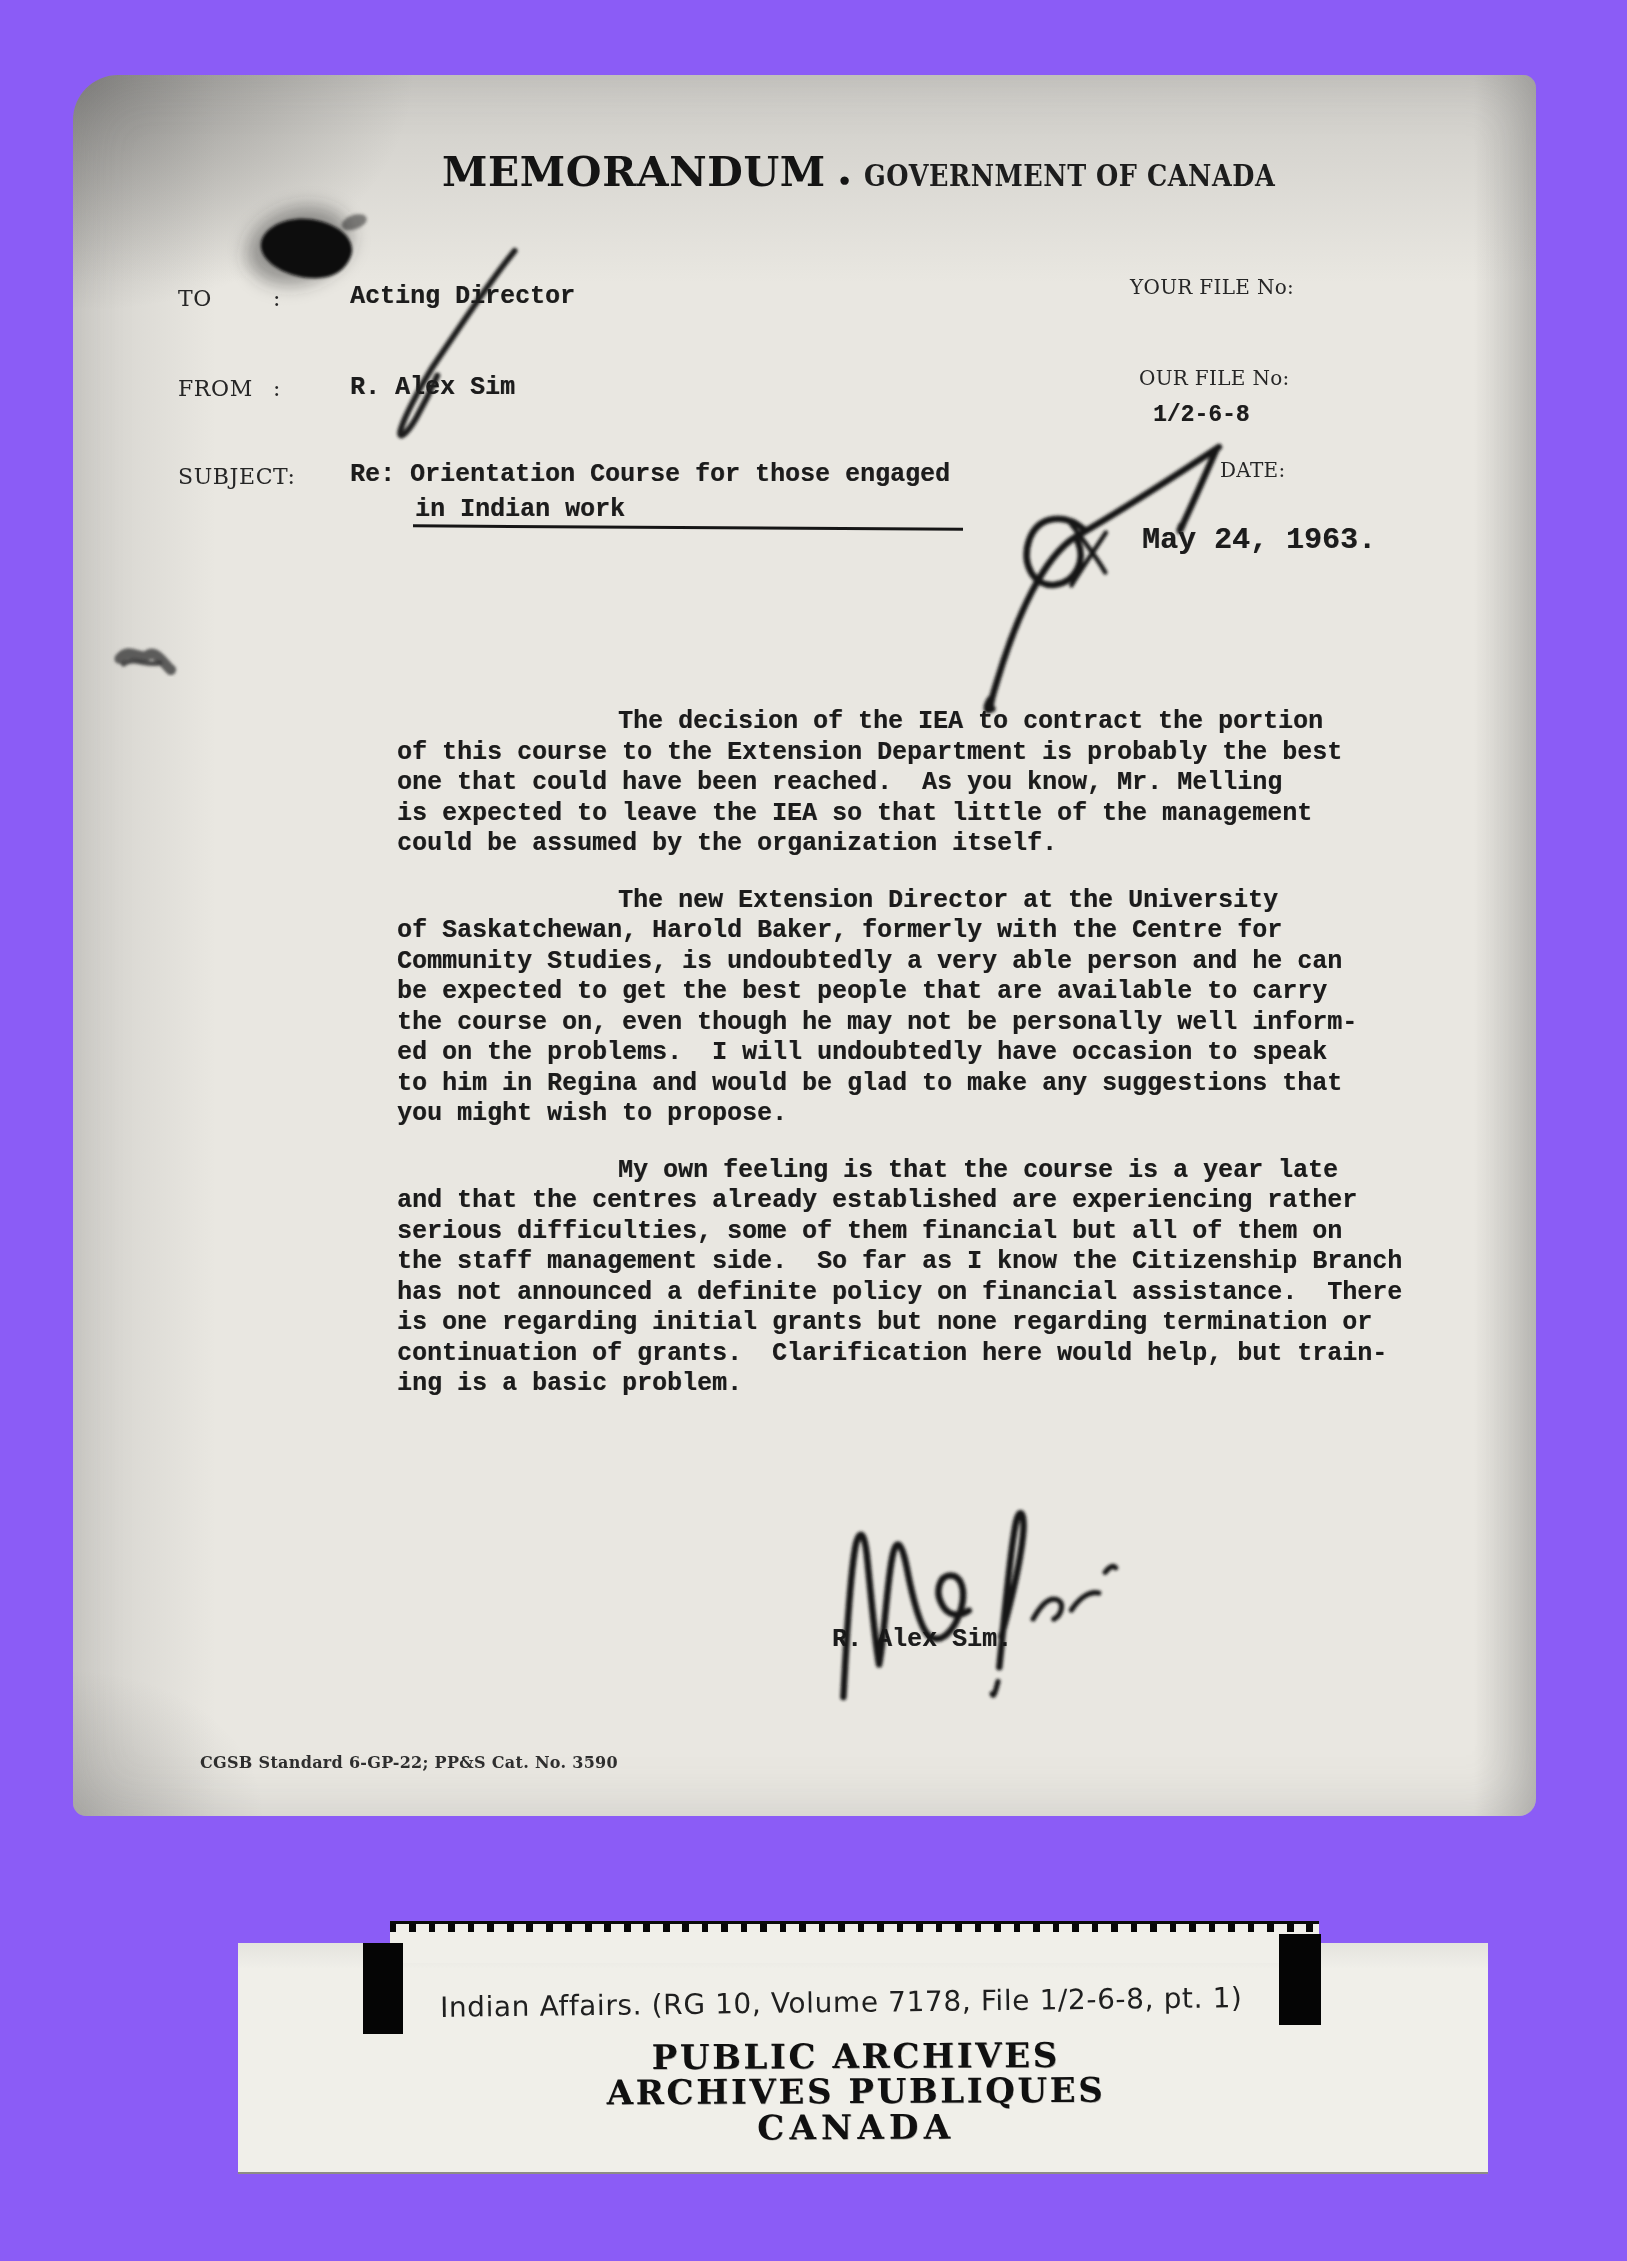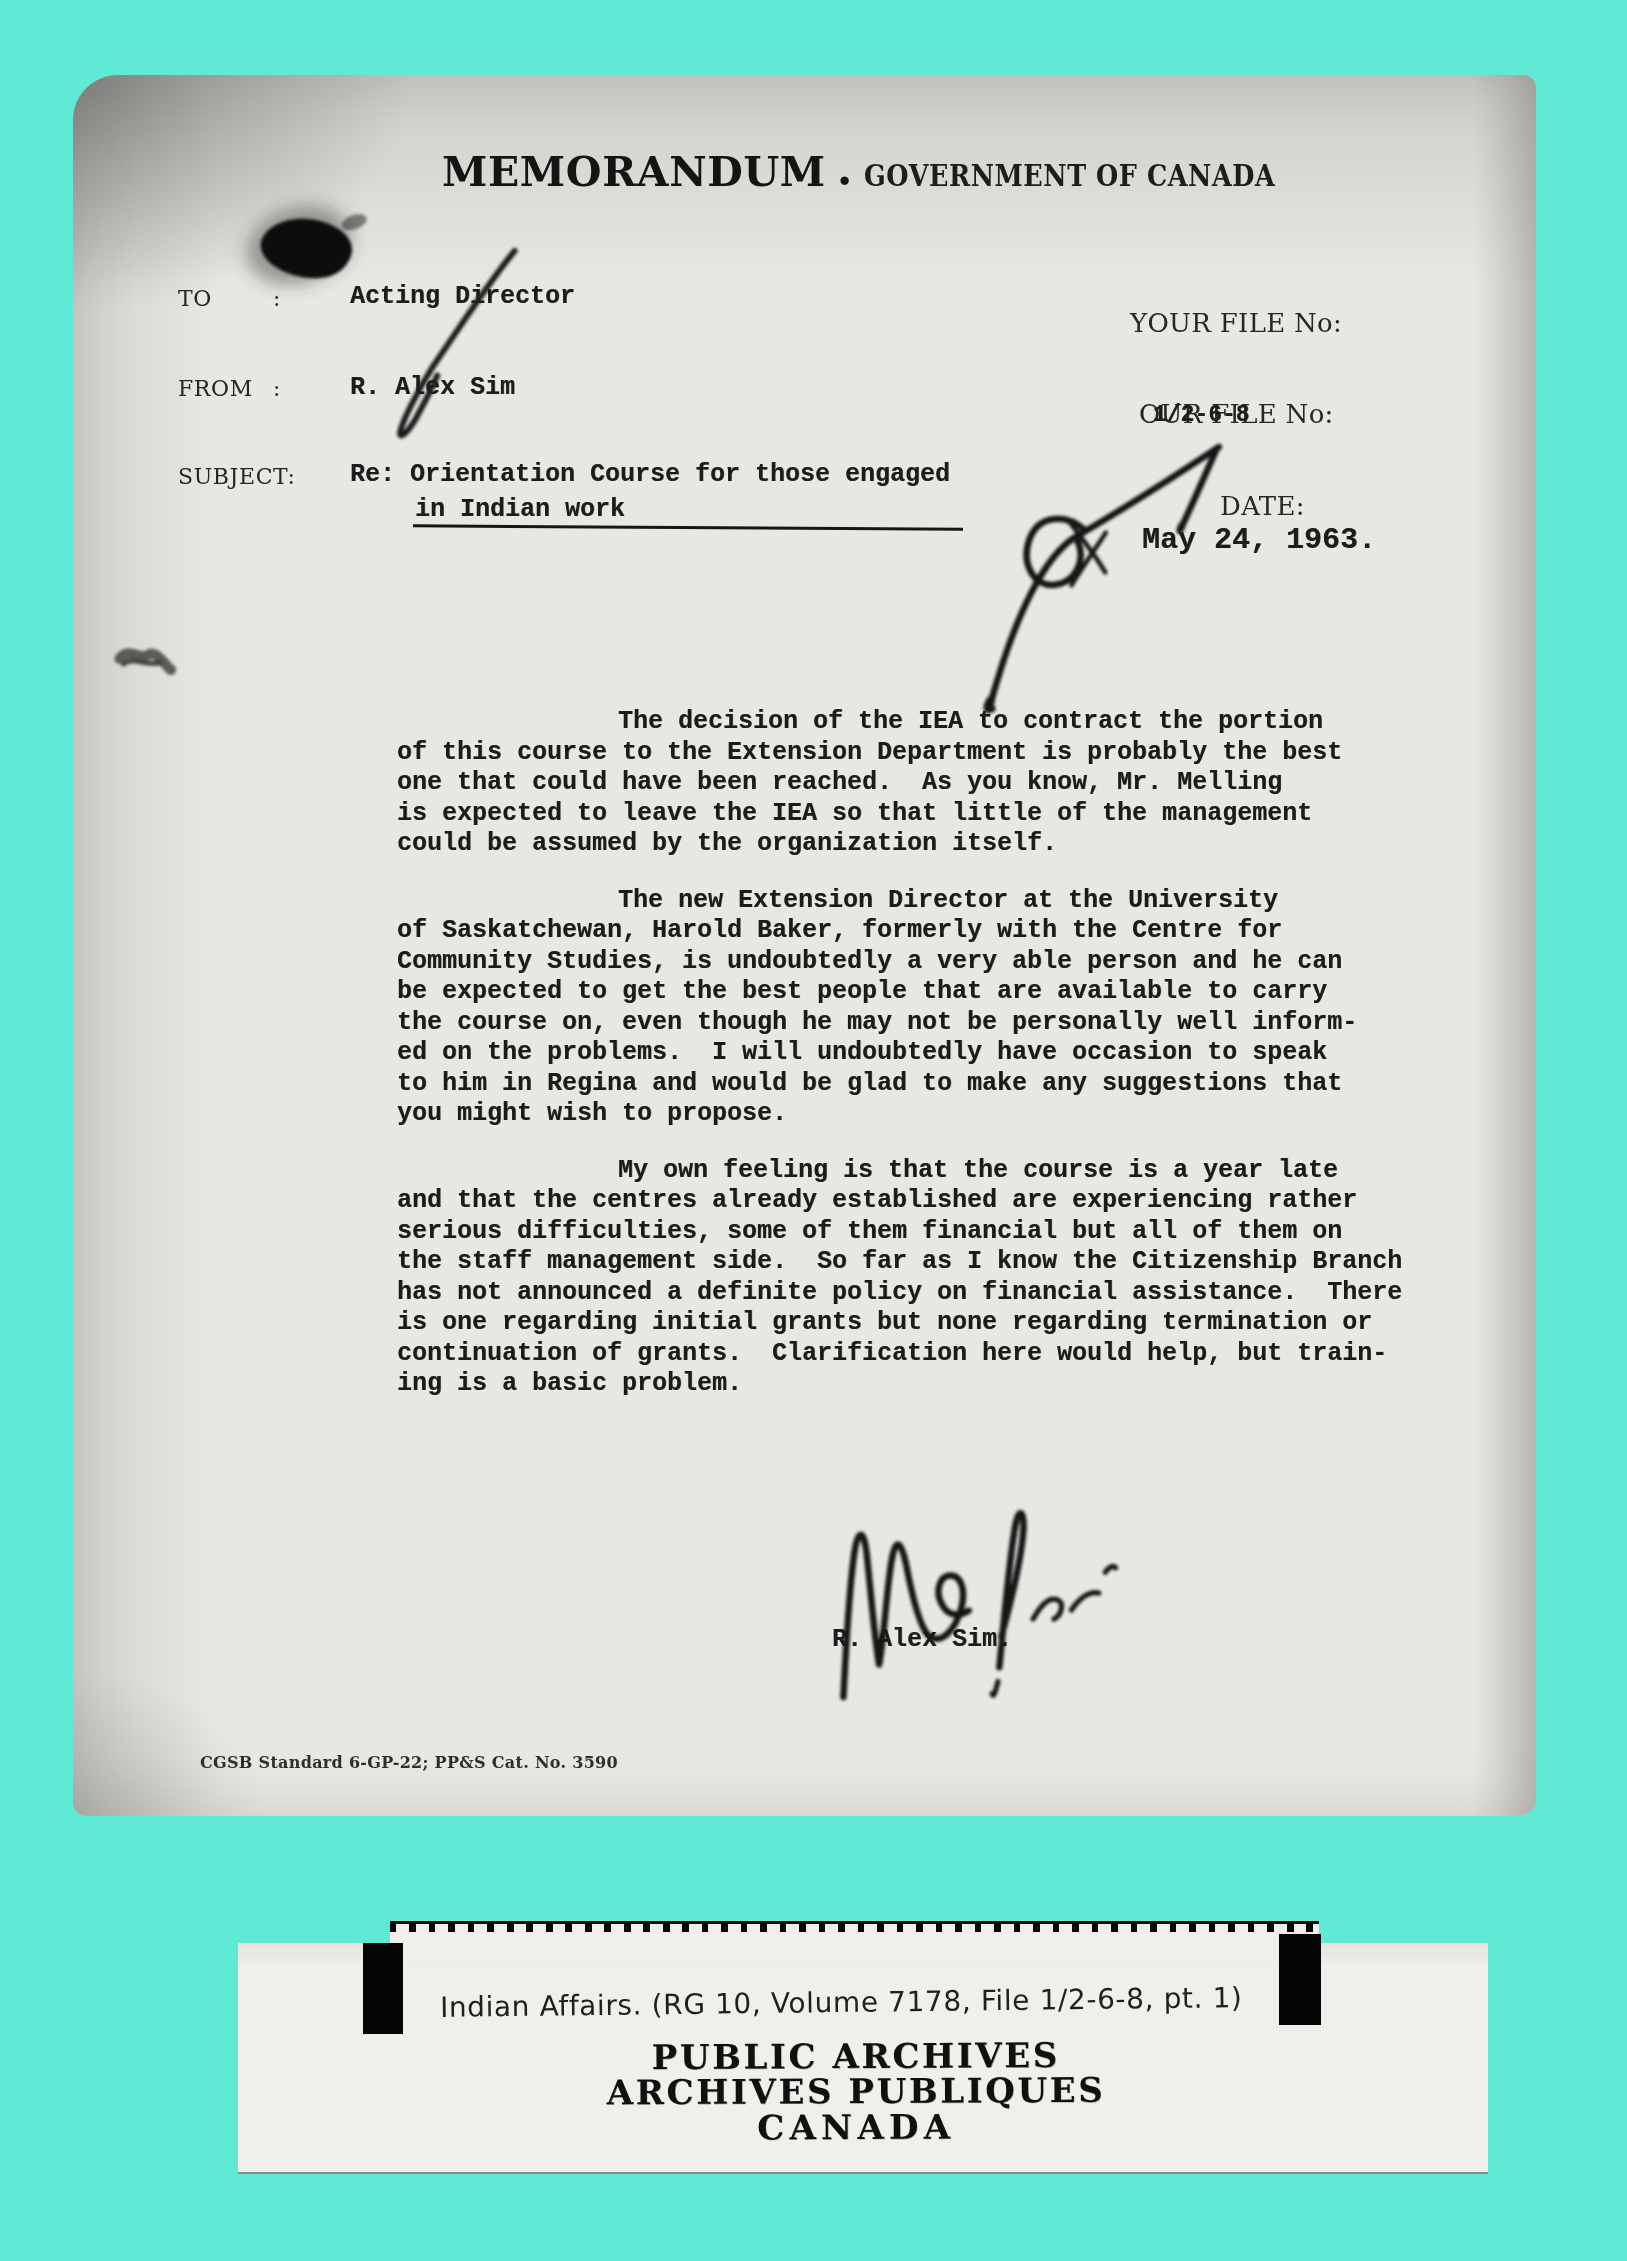--- a/index.html
+++ b/index.html
@@ -1,16 +1,16 @@
 <!DOCTYPE html>
 <html style="font-size:10.4px"><head>
 <meta charset="utf-8">
 <style>
   html,body{margin:0;padding:0;background:#000;}
-  .canvas{position:relative;width:1627px;height:2261px;background:#5eead4;overflow:hidden;
+  .canvas{position:relative;width:1627px;height:2261px;background:#8b5cf6;overflow:hidden;
           font-family:"Liberation Mono", monospace;text-decoration:underline;}
   
   .page{position:absolute;left:73px;top:75px;width:1463px;height:1741px;
         background-color:#e9e7e1;
         background-image:
           radial-gradient(ellipse 487px 338px at 0% 0%, rgba(45,45,45,0.40), rgba(45,45,45,0) 70%),
           linear-gradient(to bottom, rgba(95,95,95,0.20), rgba(95,95,95,0) 208px),
           linear-gradient(to right, rgba(95,95,95,0.16), rgba(95,95,95,0) 143px),
           linear-gradient(to left, rgba(110,110,110,0.32), rgba(110,110,110,0) 62px),
           radial-gradient(ellipse 273px 208px at 0% 100%, rgba(70,70,70,0.22), transparent 70%);
@@ -21,21 +21,21 @@
   .printed{font-family:"DejaVu Serif","Liberation Serif",serif;color:#262626;}
   .abs{position:absolute;white-space:nowrap;}
   
   .memo-header{left:369px;top:73px;display:flex;align-items:baseline;}
   .memo-title{font-family:"DejaVu Serif",serif;font-weight:900;font-size:41px;letter-spacing:0.6px;color:#141414;}
   .hdr-bullet{font-size:19.5px;margin:0 13px;color:#141414;}
   .hdr-sub{font-family:"DejaVu Serif",serif;font-weight:700;font-size:29px;color:#1d1d1d;
            transform:scaleX(0.88);transform-origin:left bottom;letter-spacing:0.6px;}
   
   .flabel{font-size:22px;letter-spacing:0.6px;}
-  .rlabel{font-size:26px;letter-spacing:0.3px;margin-top:33px;}
+  .rlabel{font-size:20px;letter-spacing:0.3px;}
   .tval{font-size:25px;}
   .subject-underline{position:absolute;left:340px;top:451px;width:550px;height:3.2px;background:#161616;
                      transform:rotate(0.35deg);}
   
   .body-block{position:absolute;left:280px;top:632px;width:1046px;margin-left:44px;}
   .para{margin:0 0 26px 0;font-size:25px;line-height:30.5px;white-space:pre-wrap;
         text-indent:221px;font-family:"Liberation Mono",monospace;font-weight:bold;color:#1b1b1b;
         text-shadow:0.4px 0.4px 0.6px rgba(25,25,25,0.5);}
   .sig-typed{left:759px;top:1550px;font-size:25px;}
   .form-number{left:127px;top:1678px;font-family:"DejaVu Serif",serif;font-weight:700;

